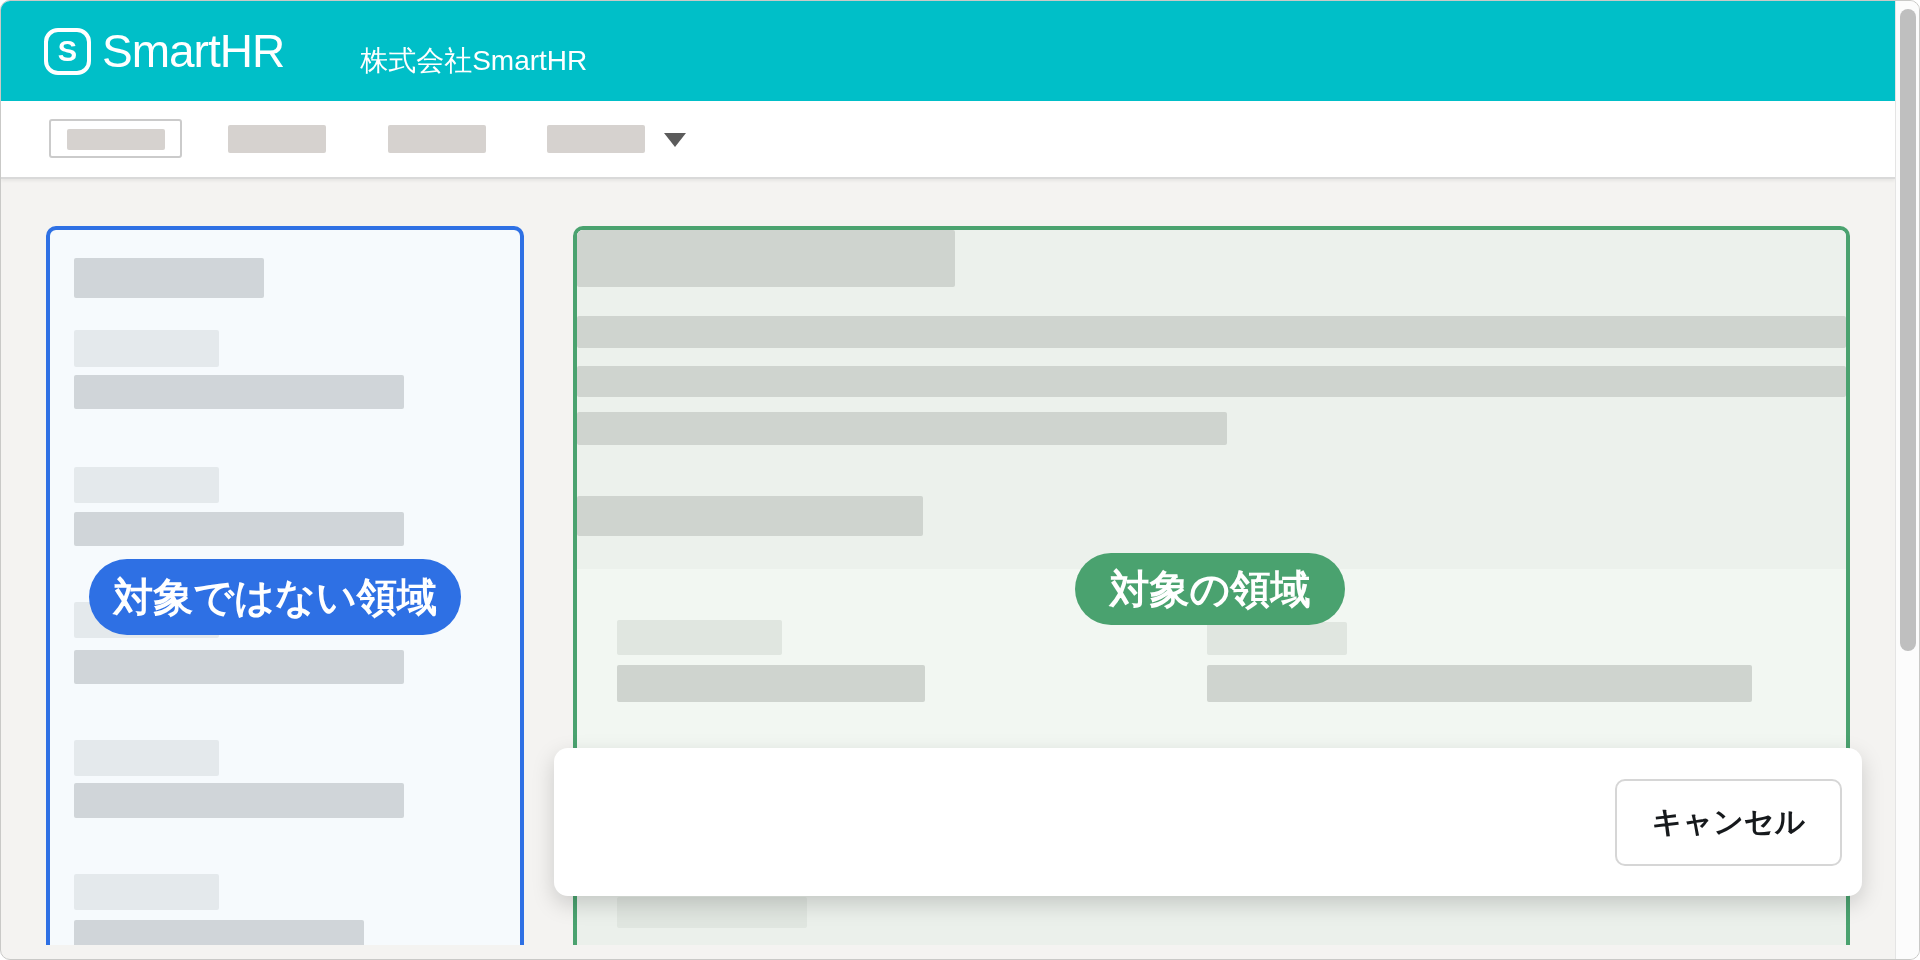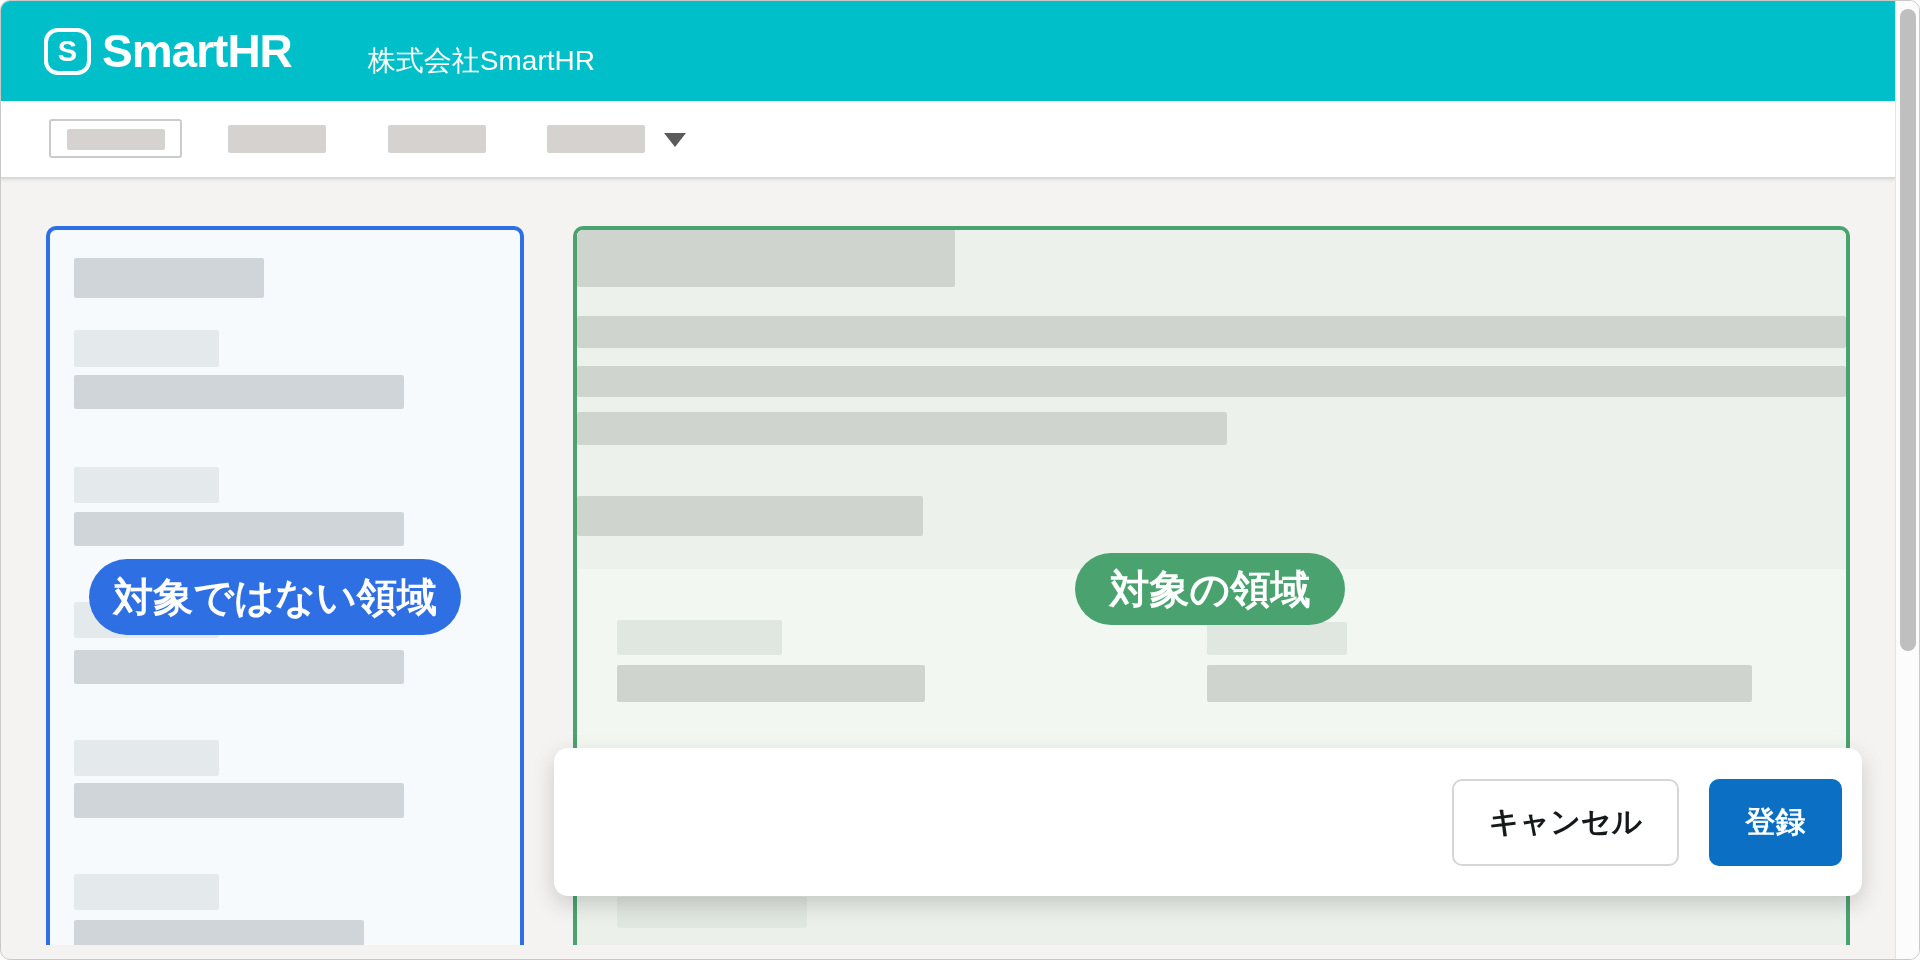--- a/index.html
+++ b/index.html
@@ -9,21 +9,21 @@
   .frame { position:relative; width:1920px; height:960px; background:var(--page-bg,#f4f3f1);
            border:1px solid #c9c9c7; border-radius:10px; overflow:hidden; }
 
   
   .app-header { position:absolute; left:0; top:0; width:1894px; height:100px;
                 background:var(--teal,#00bfc8); display:flex; align-items:center; padding-left:43px; }
   .logo { display:flex; align-items:center; text-decoration:none; cursor:pointer; }
   .logo-icon { width:47px; height:47px; border:4px solid #fff; border-radius:14px;
                display:flex; align-items:center; justify-content:center;
                color:#fff; font-weight:bold; font-size:29px; }
-  .brand { color:#fff; font-size:46px; font-weight:bold; letter-spacing:-1px; margin-left:11px; }
+  .brand { color:#fff; font-size:46px; font-weight:normal; letter-spacing:-1px; margin-left:11px; }
   .tenant { color:#fff; font-size:28px; margin-left:76px;margin-top:20px; }
 
   
   .global-nav { position:absolute; left:0; top:100px; width:1894px; height:78px; background:#fff;
                 border-bottom:2px solid #d9d9d9; box-shadow:0 2px 3px rgba(0,0,0,.06); }
   .sk { position:absolute; border-radius:2px; }
   .sk.nav-dark { background:var(--sk-nav,#d6d2cf); }
   .tab-active { position:absolute; left:48px; top:18px; width:133px; height:39px;
                 background:#fff; border:2px solid #cbcbcb; border-radius:3px; }
   .tab-active .sk { left:16px; top:8px; width:98px; height:21px; }
@@ -131,21 +131,20 @@
 
       <div class="sec-c">
         <div class="sk g-light" style="left:40px;top:4px;width:190px;height:31px"></div>
       </div>
 
       <div class="pill pill-green">対象の領域</div>
     </section>
 
     <div class="action-bar">
       <button class="btn btn-cancel">キャンセル</button>
-      <button class="btn btn-submit">登録</button>
     </div>
 
   </main>
 
   <div class="scrollbar">
     <div class="thumb"></div>
   </div>
 
 </div>
 

